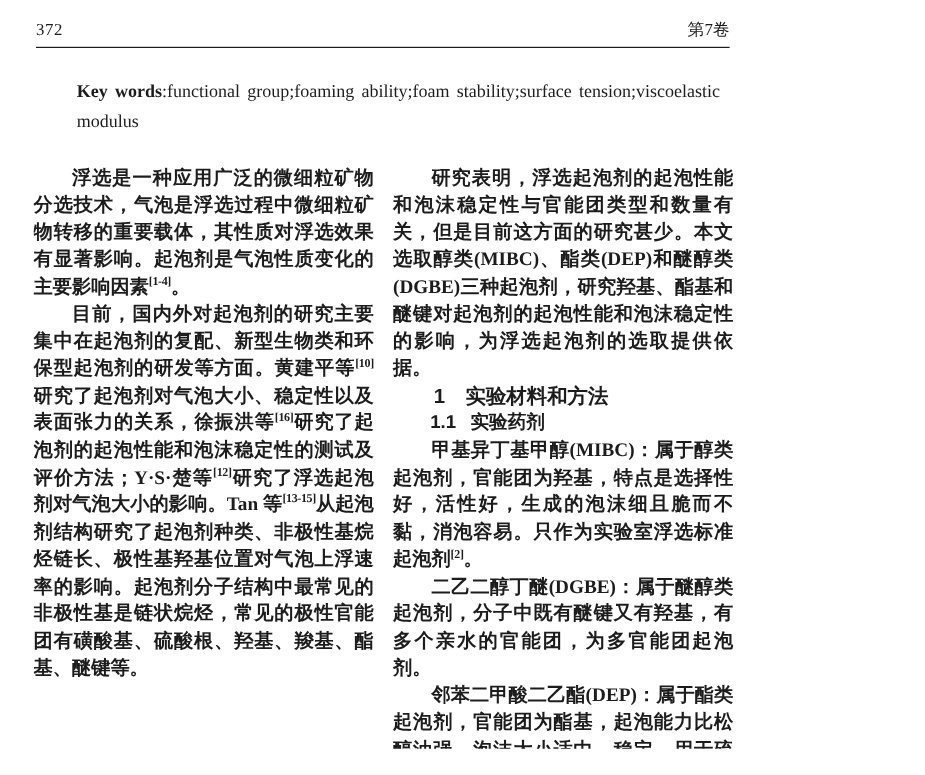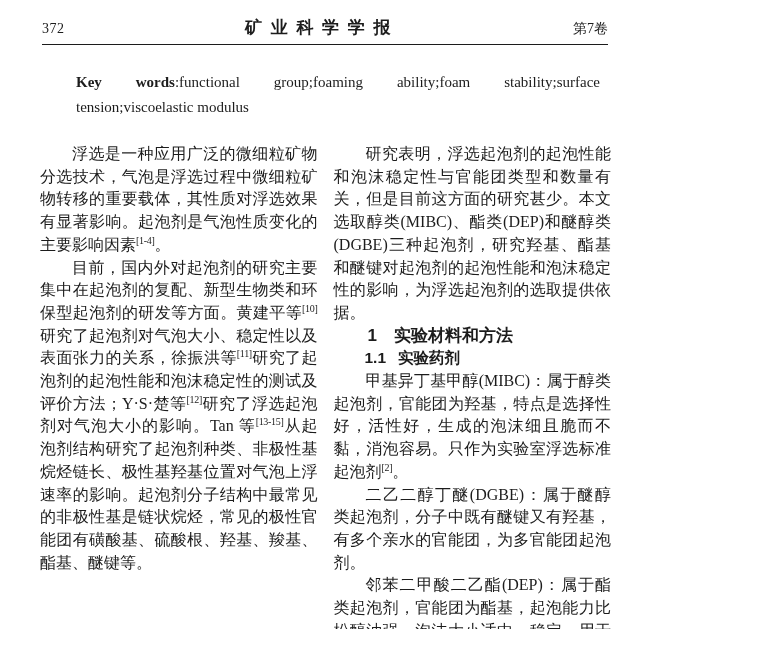--- a/index.html
+++ b/index.html
@@ -4,21 +4,20 @@
 <style>
   html,body { margin:0; padding:0; background:#ffffff; }
   * { box-sizing:border-box; }
   .page {
     position:relative;
     width:634px; height:646px;
     background:#ffffff;
     color:#1c1c1c;
     overflow:hidden;
     font-family:"Liberation Serif", serif;
-    padding-left:12px;
   }
   
   .running-head {
     display:flex; justify-content:space-between; align-items:baseline;
     margin:0 26px 0 30px;
     padding-top:16px; padding-bottom:5px;
     border-bottom:1.6px solid #1c1c1c;
   }
   .page-number { font-size:14px; letter-spacing:0.5px; }
   .journal-title {
@@ -39,21 +38,21 @@
   .columns {
     display:flex; gap:16px;
     margin:23px 23px 0 28px;
     height:486px; overflow:hidden;
   }
   .col {
     flex:1 1 0; min-width:0;
     font-size:16px; line-height:22.7px;
     text-align:justify;
   }
-  .col p { margin:0; text-indent:2em; }
+  .col p { margin:0; text-indent:2em;font-weight:bold; }
   sup { font-size:10px; line-height:0; vertical-align:super; letter-spacing:-0.3px; }
   .section-heading {
     font-family:"Liberation Sans", sans-serif;
     font-weight:bold; font-size:17px;
     margin:10px 0 7px 0;
     text-indent:0;
   }
   .section-heading .sec-num { margin-right:17px; }
   .subsection-heading {
     font-family:"Liberation Sans", sans-serif;
@@ -63,33 +62,32 @@
   }
   .subsection-heading .sec-num { margin-right:12px;margin-top:24px; }
 </style>
 </head>
 <body>
 
 <div class="page">
 
   <div class="running-head">
     <span class="page-number">372</span>
-    <span class="journal-title">矿 业 科 学 学 报</span>
     <span class="volume-label">第7卷</span>
   </div>
 
   <div class="abstract">
     <p><span class="keywords-label">Key words</span><span>:functional group;foaming ability;foam stability;surface tension;viscoelastic modulus</span></p>
   </div>
 
   <div class="columns">
 
     <div class="col">
       <p>浮选是一种应用广泛的微细粒矿物分选技术，气泡是浮选过程中微细粒矿物转移的重要载体，其性质对浮选效果有显著影响。起泡剂是气泡性质变化的主要影响因素<sup>[1-4]</sup>。</p>
-      <p>目前，国内外对起泡剂的研究主要集中在起泡剂的复配、新型生物类和环保型起泡剂的研发等方面。黄建平等<sup>[10]</sup>研究了起泡剂对气泡大小、稳定性以及表面张力的关系，徐振洪等<sup>[11]</sup>研究了起泡剂的起泡性能和泡沫稳定性的测试及评价方法；Y·S·楚等<sup>[12]</sup>研究了浮选起泡剂对气泡大小的影响。Tan 等<sup>[13-15]</sup>从起泡剂结构研究了起泡剂种类、非极性基烷烃链长、极性基羟基位置对气泡上浮速率的影响。起泡剂分子结构中最常见的非极性基是链状烷烃，常见的极性官能团有磺酸基、硫酸根、羟基、羧基、酯基、醚键等。</p>
+      <p>目前，国内外对起泡剂的研究主要集中在起泡剂的复配、新型生物类和环保型起泡剂的研发等方面。黄建平等<sup>[10]</sup>研究了起泡剂对气泡大小、稳定性以及表面张力的关系，徐振洪等<sup>[16]</sup>研究了起泡剂的起泡性能和泡沫稳定性的测试及评价方法；Y·S·楚等<sup>[12]</sup>研究了浮选起泡剂对气泡大小的影响。Tan 等<sup>[13-15]</sup>从起泡剂结构研究了起泡剂种类、非极性基烷烃链长、极性基羟基位置对气泡上浮速率的影响。起泡剂分子结构中最常见的非极性基是链状烷烃，常见的极性官能团有磺酸基、硫酸根、羟基、羧基、酯基、醚键等。</p>
     </div>
 
     <div class="col">
       <p>研究表明，浮选起泡剂的起泡性能和泡沫稳定性与官能团类型和数量有关，但是目前这方面的研究甚少。本文选取醇类(MIBC)、酯类(DEP)和醚醇类(DGBE)三种起泡剂，研究羟基、酯基和醚键对起泡剂的起泡性能和泡沫稳定性的影响，为浮选起泡剂的选取提供依据。</p>
       <p class="section-heading"><span class="sec-num">1</span><span>实验材料和方法</span></p>
       <p class="subsection-heading"><span class="sec-num">1.1</span><span>实验药剂</span></p>
       <p>甲基异丁基甲醇(MIBC)：属于醇类起泡剂，官能团为羟基，特点是选择性好，活性好，生成的泡沫细且脆而不黏，消泡容易。只作为实验室浮选标准起泡剂<sup>[2]</sup>。</p>
       <p>二乙二醇丁醚(DGBE)：属于醚醇类起泡剂，分子中既有醚键又有羟基，有多个亲水的官能团，为多官能团起泡剂。</p>
       <p>邻苯二甲酸二乙酯(DEP)：属于酯类起泡剂，官能团为酯基，起泡能力比松醇油强，泡沫大小适中、稳定。用于硫化铜矿、石墨矿浮选。</p>
     </div>

